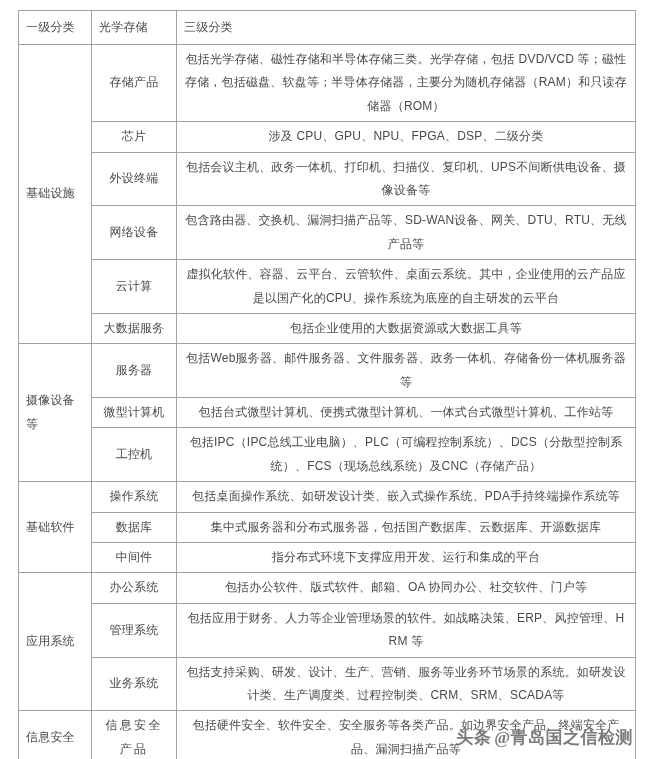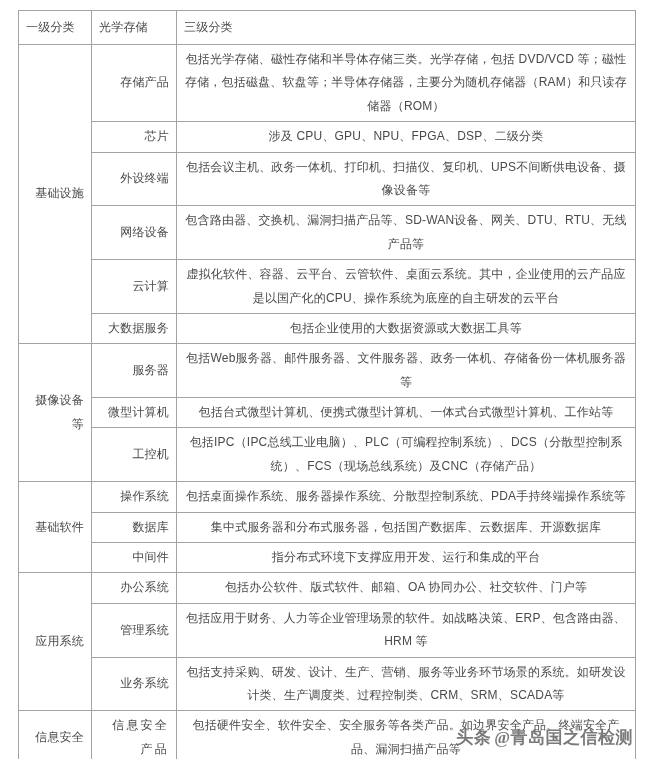--- a/index.html
+++ b/index.html
@@ -52,27 +52,27 @@
     color: #333;
     font-size: 12px;
     height: 27px;
     padding-top: 2px;
     padding-bottom: 2px;
     line-height: 1.4;
   }
   .lvl1 {
     font-weight: bold;
     color: #2e2e2e;
-    text-align: right;
+    text-align: left;
     font-size: 12.5px;
     letter-spacing: 1px;
     line-height: 1.6;
   }
   .lvl2 {
-    text-align: right;
+    text-align: center;
     font-size: 12px;
     line-height: 1.6;
     color: #4a4a4a;
   }
   .lvl2.spread { letter-spacing: 2.2px; }
   .desc {
     text-align: center;
     font-size: 12px;
     line-height: 1.95;
     color: #4a4a4a;
@@ -146,39 +146,39 @@
         <td class="desc">包括台式微型计算机、便携式微型计算机、一体式台式微型计算机、工作站等</td>
       </tr>
       <tr>
         <td class="lvl2">工控机</td>
         <td class="desc">包括IPC（IPC总线工业电脑）、PLC（可编程控制系统）、DCS（分散型控制系统）、FCS（现场总线系统）及CNC（存储产品）</td>
       </tr>
 
       <tr>
         <td class="lvl1" rowspan="3">基础软件</td>
         <td class="lvl2">操作系统</td>
-        <td class="desc">包括桌面操作系统、服务器操作系统、分散型控制系统、PDA手持终端操作系统等</td>
+        <td class="desc">包括桌面操作系统、如研发设计类、嵌入式操作系统、PDA手持终端操作系统等</td>
       </tr>
       <tr>
         <td class="lvl2">数据库</td>
         <td class="desc">集中式服务器和分布式服务器，包括国产数据库、云数据库、开源数据库</td>
       </tr>
       <tr>
         <td class="lvl2">中间件</td>
         <td class="desc">指分布式环境下支撑应用开发、运行和集成的平台</td>
       </tr>
 
       <tr>
         <td class="lvl1" rowspan="3">应用系统</td>
         <td class="lvl2">办公系统</td>
         <td class="desc">包括办公软件、版式软件、邮箱、OA 协同办公、社交软件、门户等</td>
       </tr>
       <tr>
         <td class="lvl2">管理系统</td>
-        <td class="desc">包括应用于财务、人力等企业管理场景的软件。如战略决策、ERP、包含路由器、HRM 等</td>
+        <td class="desc">包括应用于财务、人力等企业管理场景的软件。如战略决策、ERP、风控管理、HRM 等</td>
       </tr>
       <tr>
         <td class="lvl2">业务系统</td>
         <td class="desc">包括支持采购、研发、设计、生产、营销、服务等业务环节场景的系统。如研发设计类、生产调度类、过程控制类、CRM、SRM、SCADA等</td>
       </tr>
 
       <tr>
         <td class="lvl1">信息安全</td>
         <td class="lvl2 spread">信息安全产品</td>
         <td class="desc">包括硬件安全、软件安全、安全服务等各类产品。如边界安全产品、终端安全产品、漏洞扫描产品等</td>

